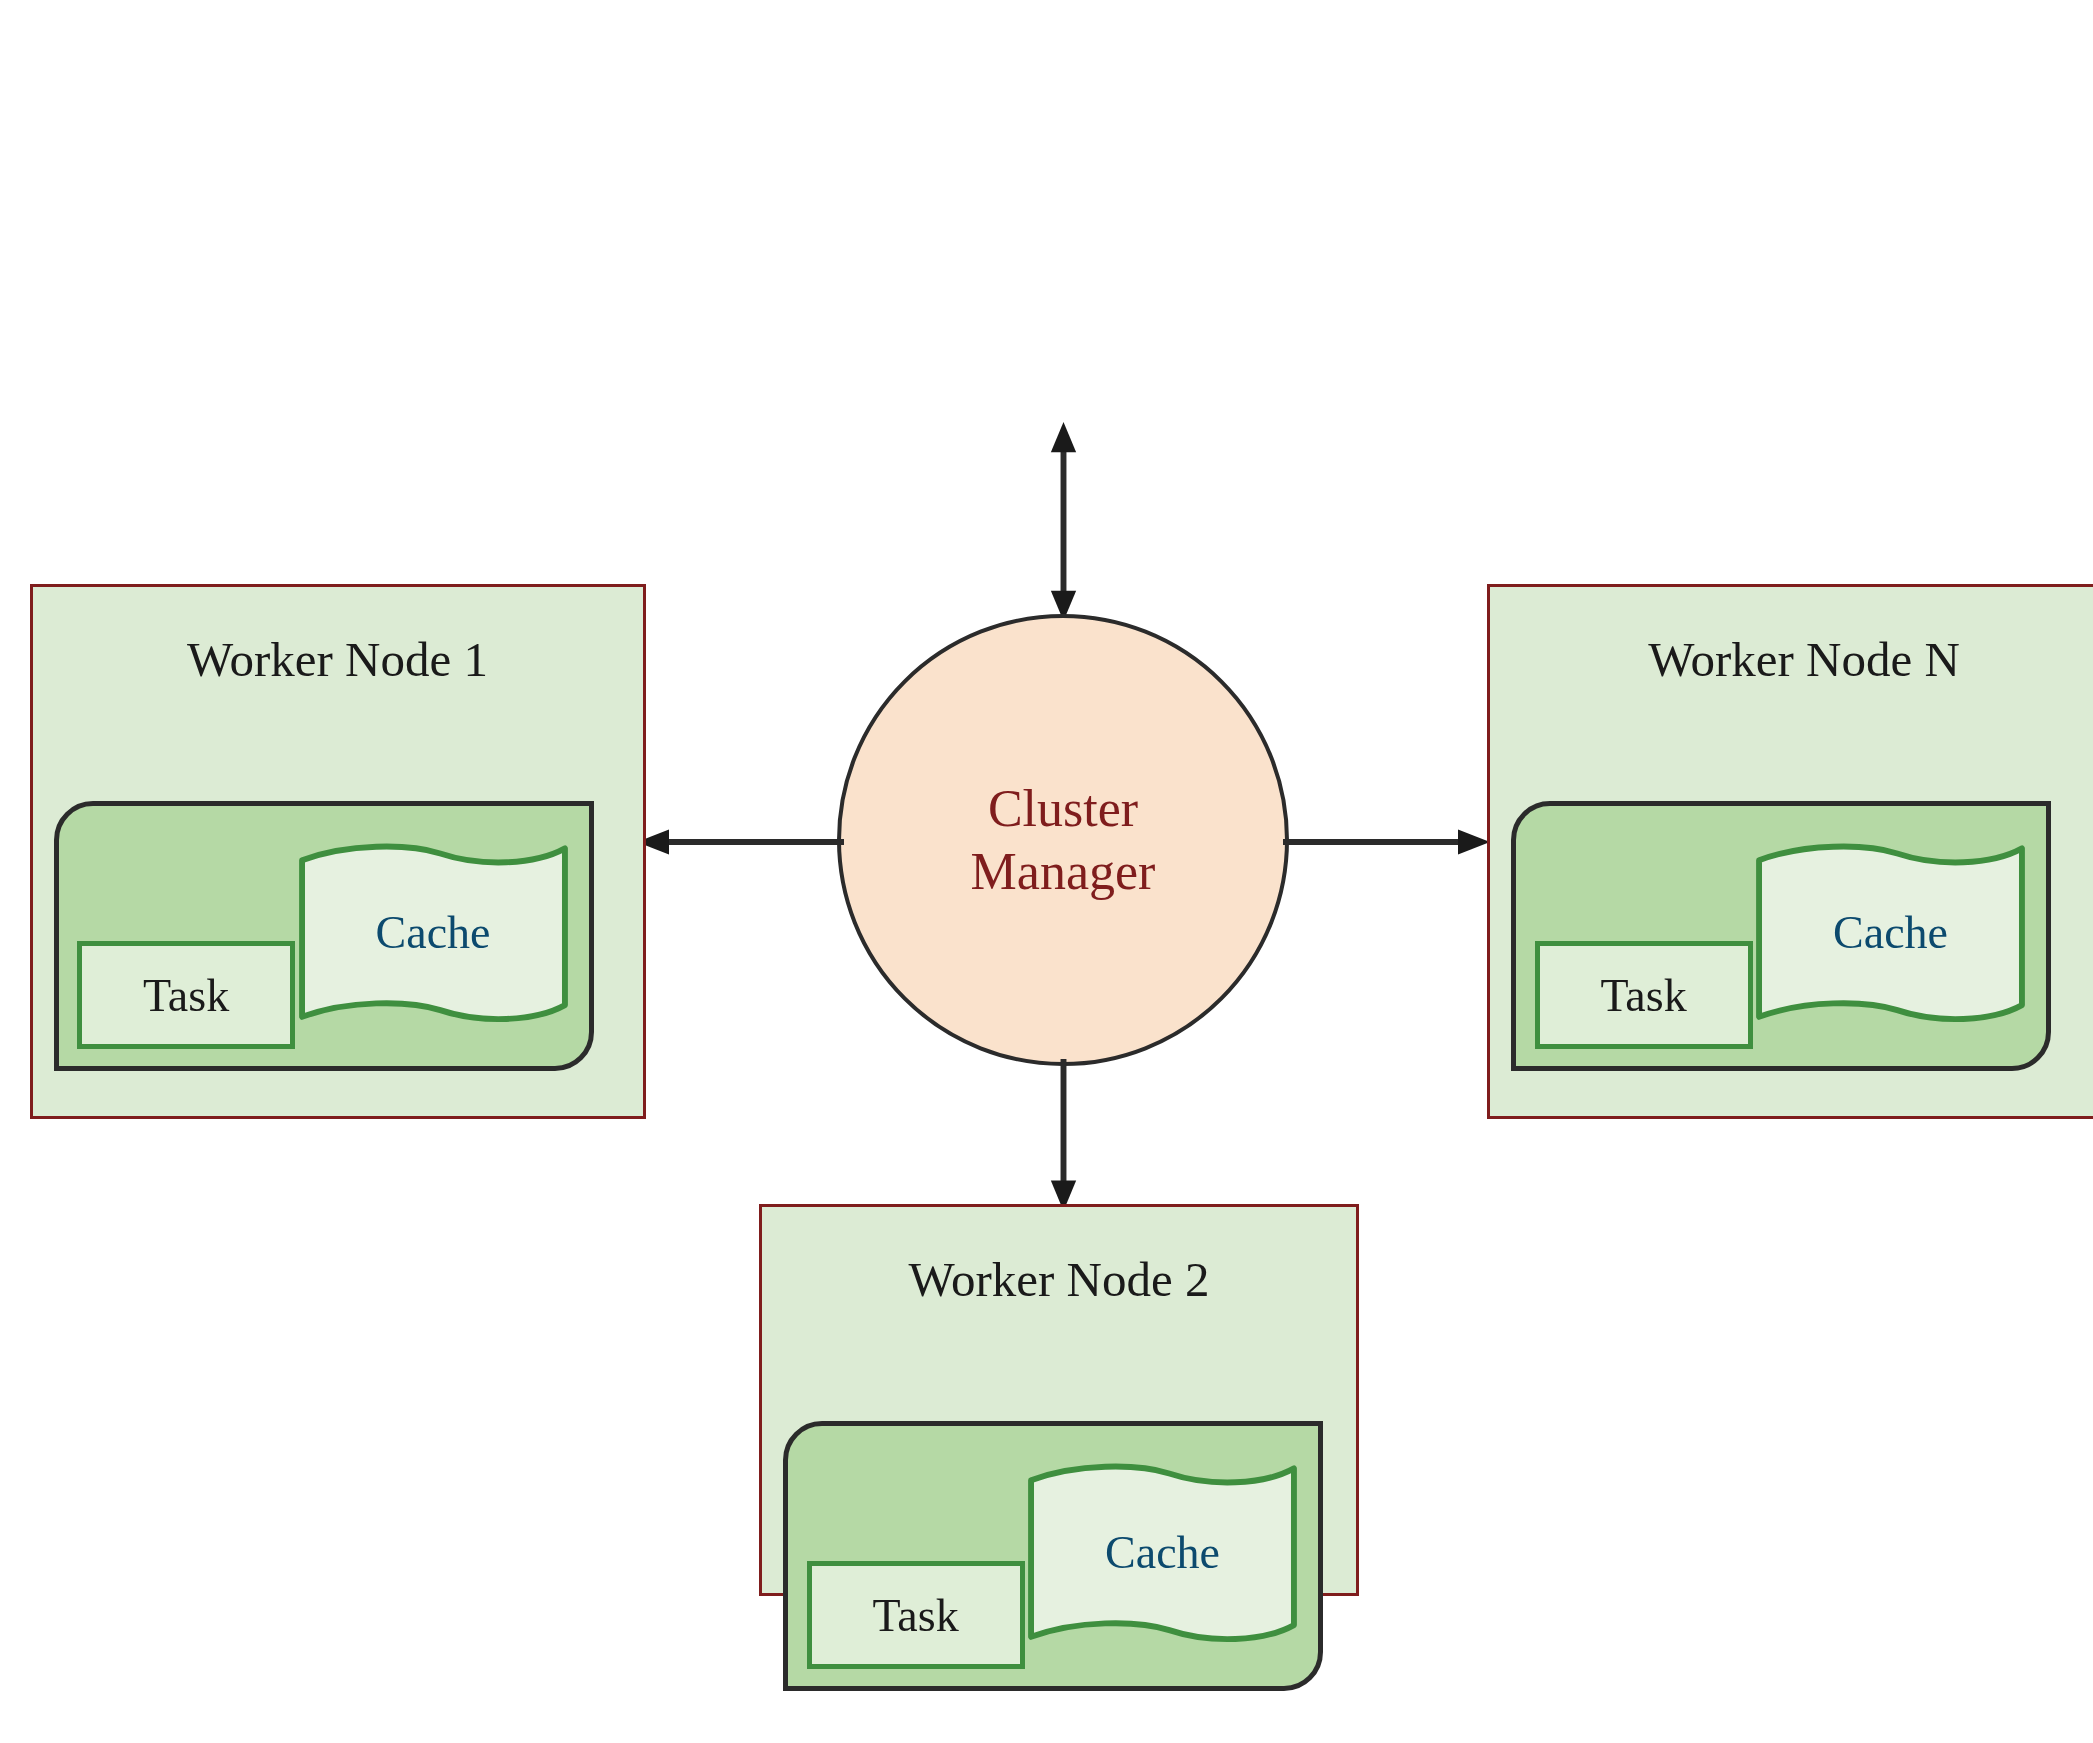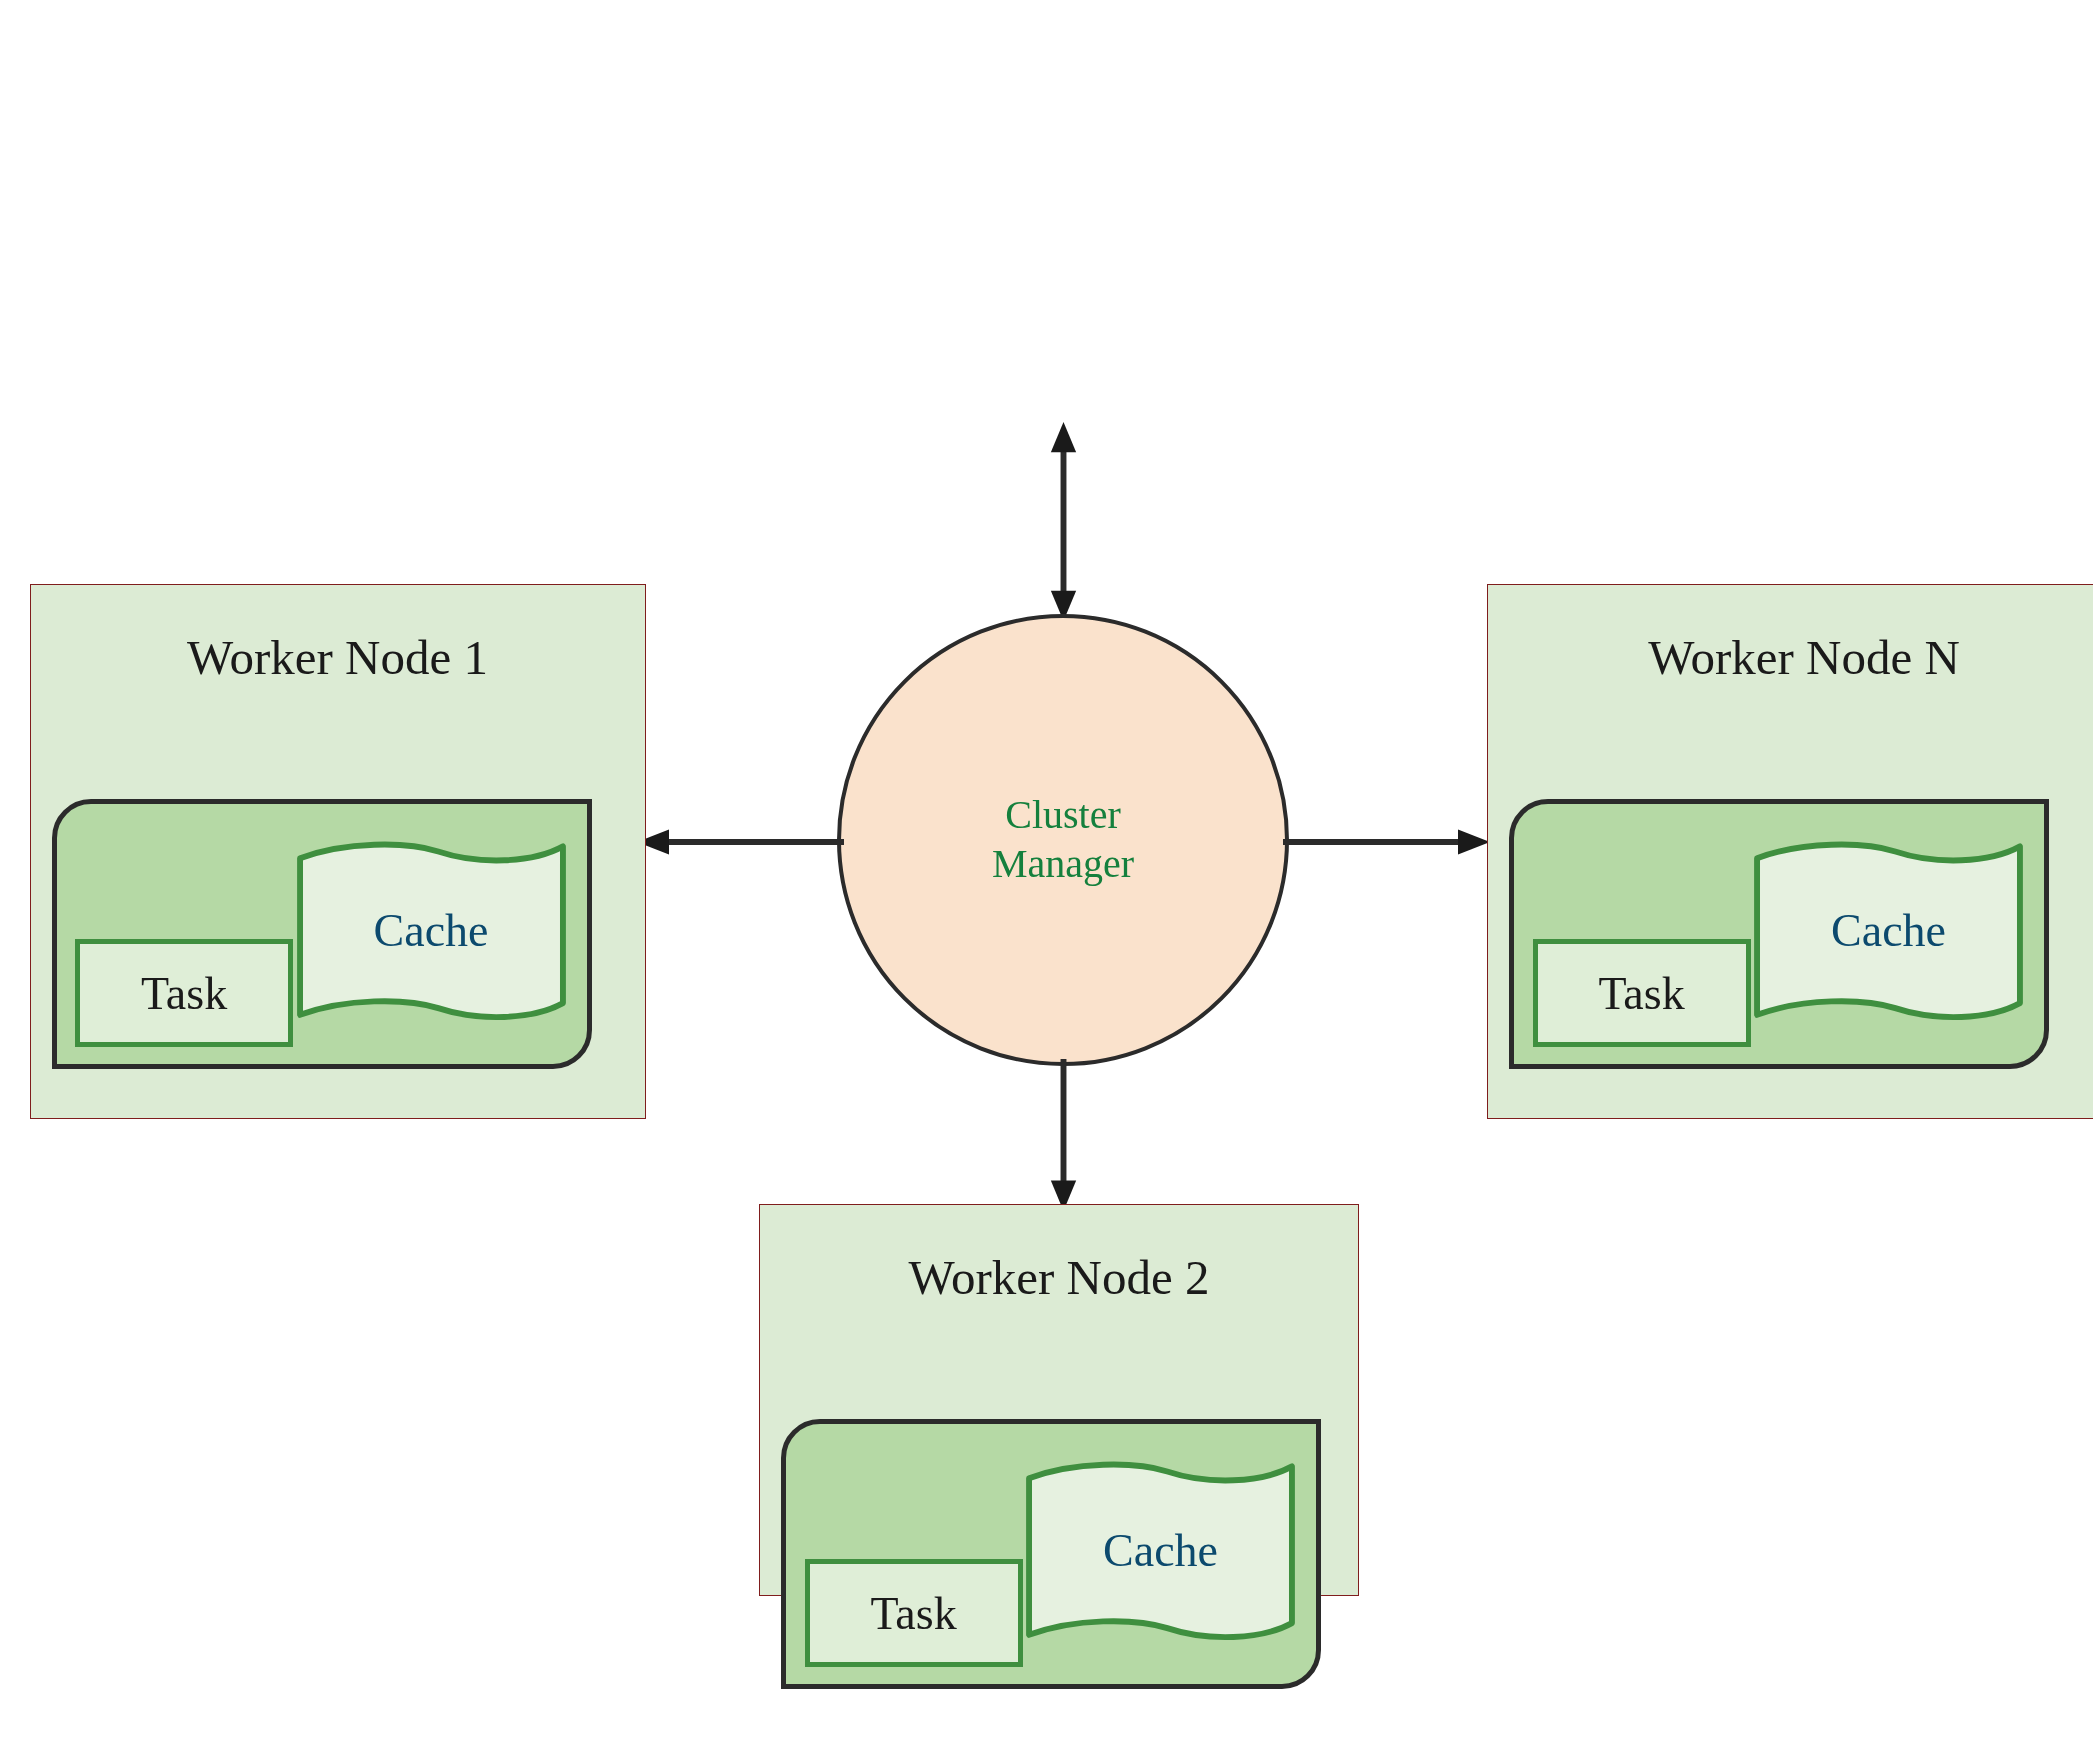--- a/index.html
+++ b/index.html
@@ -96,31 +96,31 @@
     background: #fae2cc;
     border: 4.2px solid #2b2b2b;
     border-radius: 50%;
     box-sizing: border-box;
     display: flex;
     flex-direction: column;
     align-items: center;
     justify-content: center;
   }
   #cluster-manager-label {
-    font-size: 40px;
-    color: #15803d;
+    font-size: 52px;
+    color: #7f1d1d;
     text-align: center;
     line-height: 1.22;
   }
 
   
   .worker-node {
     position: absolute;
     background: #dcebd4;
-    border: 1px solid #7f1d1d;
+    border: 3px solid #7f1d1d;
     box-sizing: border-box;
   }
   .worker-title {
     position: absolute;
     left: 0;
     width: 100%;
     top: 44px;
     font-size: 49px;
     color: #1a1a1a;
     text-align: center;

